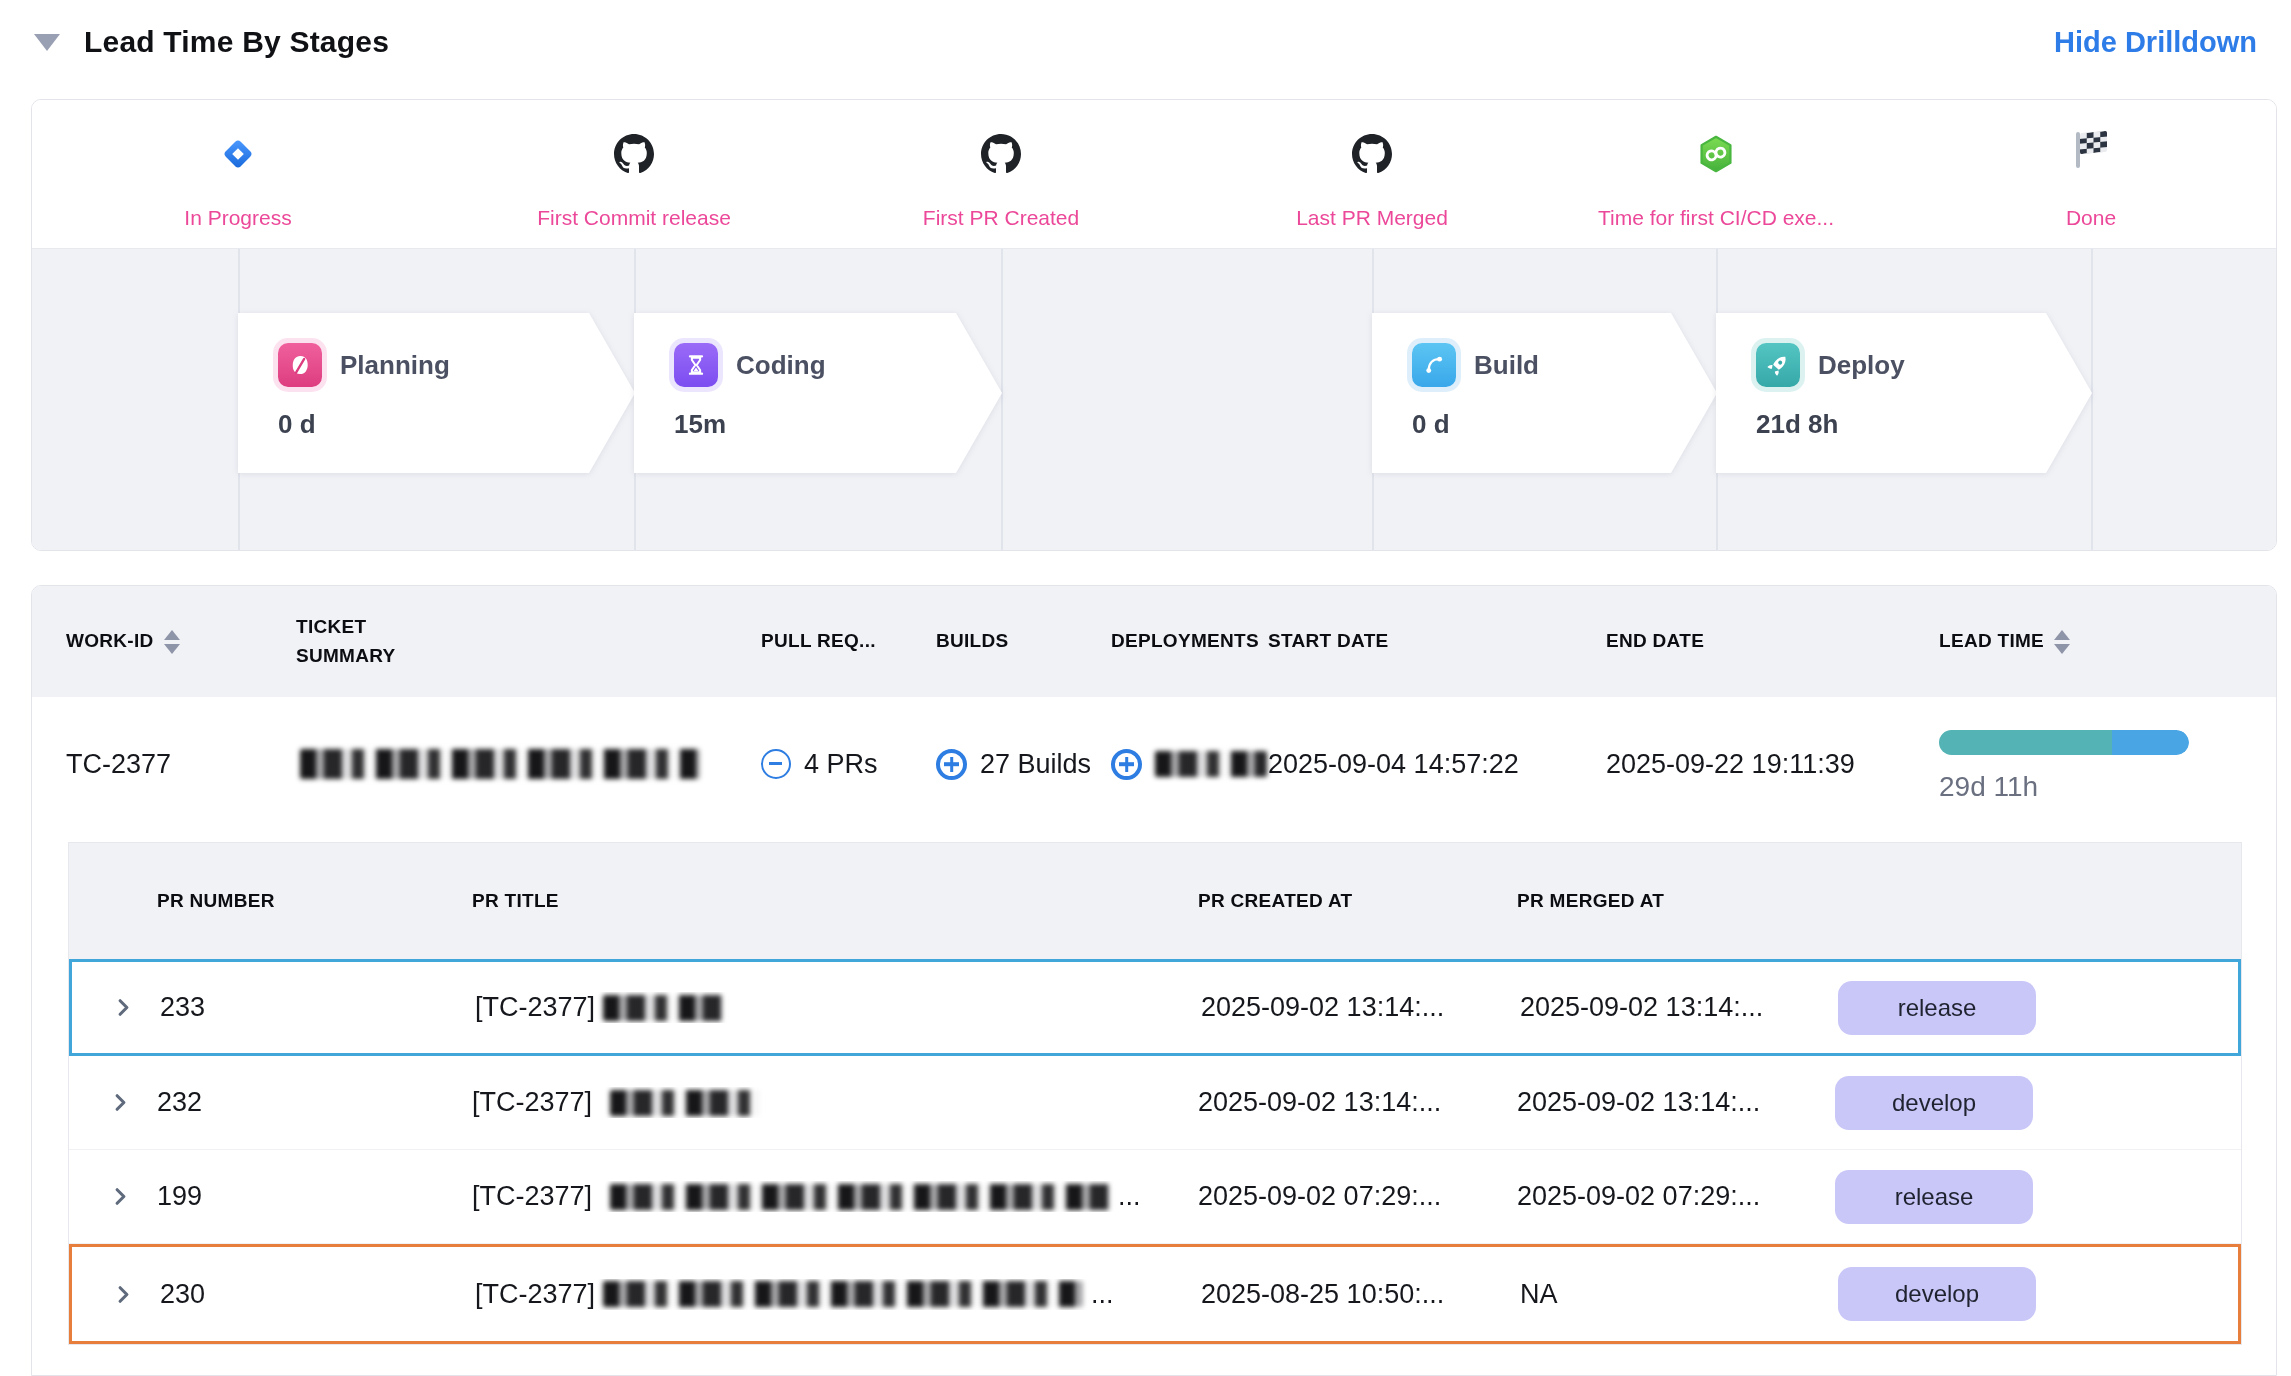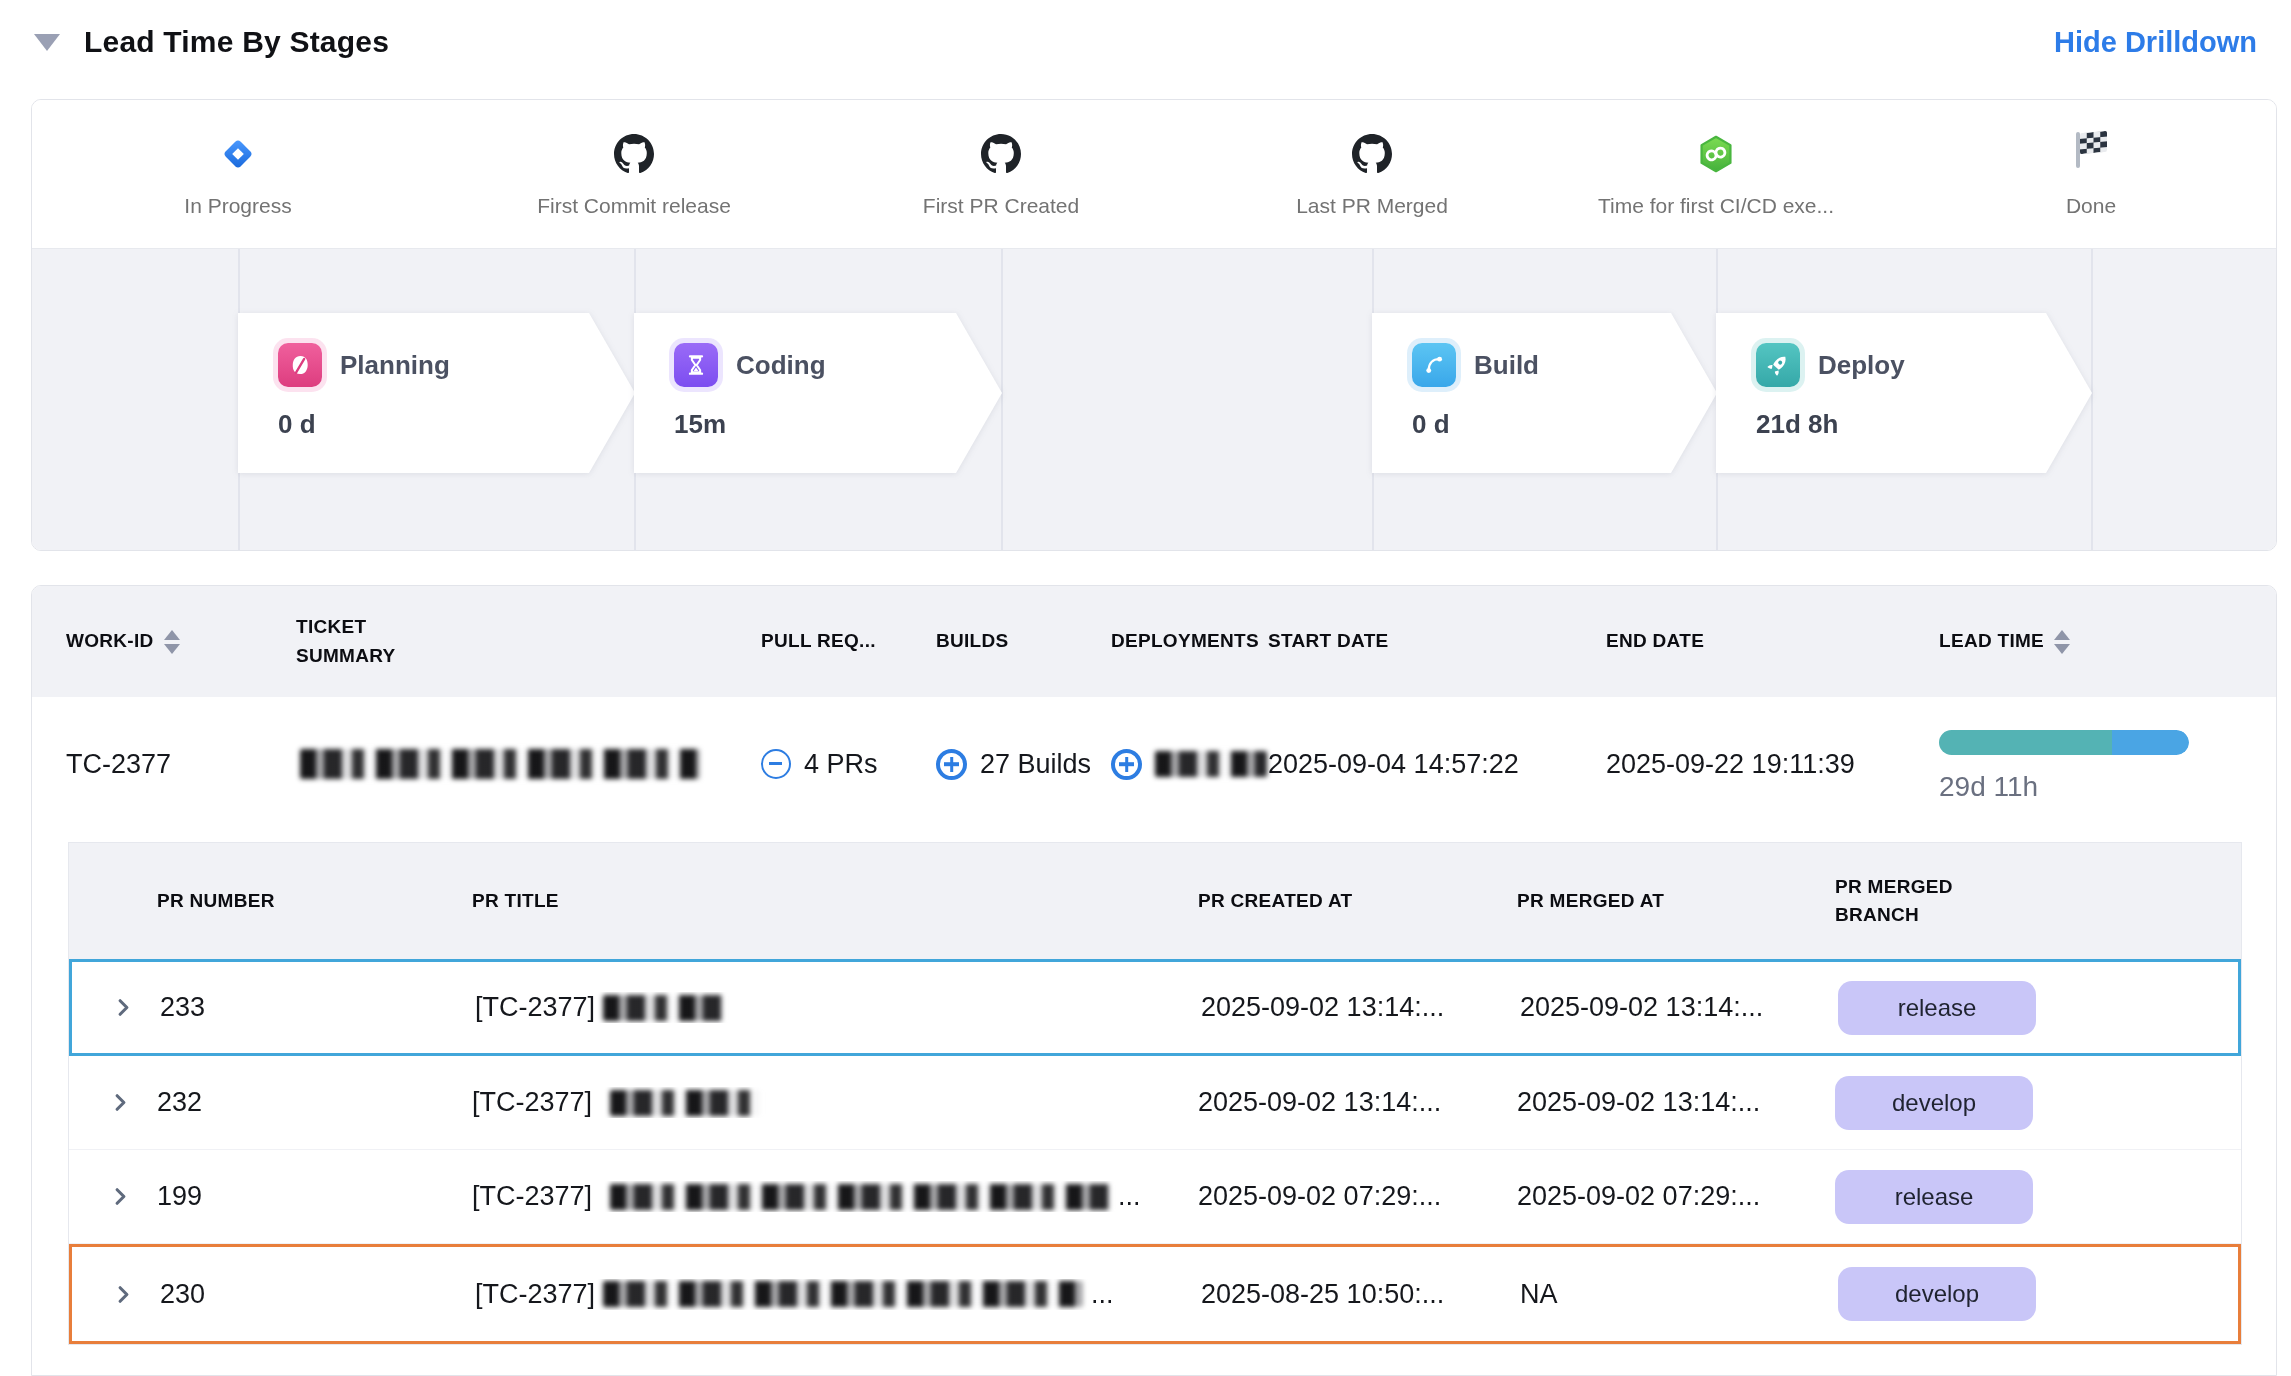--- a/index.html
+++ b/index.html
@@ -13,21 +13,21 @@
                   border-top:17px solid #9aa0b4; margin-right:24px; cursor:pointer; }
   .page-title { font-size:30px; font-weight:bold; color:#101115; letter-spacing:.2px; }
   .hide-drilldown { margin-left:auto; font-size:29px; font-weight:bold; color:#2d7ce8; cursor:pointer; }
 
   
   .stages-card { position:absolute; left:31px; top:99px; width:2246px; height:452px;
                  border:1px solid #e2e4ea; border-radius:10px; overflow:hidden; background:#fff; }
   .milestone-strip { position:relative; height:148px; background:#fff; }
   .milestone { position:absolute; top:28px; transform:translateX(-50%); display:flex; flex-direction:column; align-items:center; width:420px; }
   .milestone .m-icon { height:52px; display:flex; align-items:center; justify-content:center; }
-  .milestone .m-label { margin-top:14px; font-size:21px; color:#737373; white-space:nowrap;text-align:right; }
+  .milestone .m-label { margin-top:26px; font-size:21px; color:#ec4899; white-space:nowrap;text-align:right; }
 
   .stage-zone { position:relative; height:303px; background:#f1f2f6; border-top:1px solid #e7e9ee; }
   .vsep { position:absolute; top:0; bottom:0; width:2px; background:#e2e4ec; }
 
   .chev { position:absolute; top:64px; height:160px; filter:drop-shadow(0 1px 3px rgba(70,80,105,.12)); }
   .chev-inner { width:100%; height:100%; background:#fff; padding:30px 0 0 40px;
                 clip-path:polygon(0 0, calc(100% - 46px) 0, 100% 50%, calc(100% - 46px) 100%, 0 100%); }
   .stage-head { display:flex; align-items:center; gap:18px; }
   .stage-ic { width:44px; height:44px; border-radius:10px; display:flex; align-items:center; justify-content:center; flex:0 0 auto; }
   .stage-name { font-size:26px; font-weight:bold; color:#4b5162; }
@@ -337,23 +337,20 @@
           </div>
         <div class="th">
             <span>PR TITLE</span>
           </div>
         <div class="th">
             <span>PR CREATED AT</span>
           </div>
         <div class="th">
             <span>PR MERGED AT</span>
           </div>
-        <div class="th">
-            <span class="wrapcell2">PR MERGED BRANCH</span>
-          </div>
       </div>
 
       <div class="pr-grid pr-row hl-blue">
         <div class="expander">
           <svg viewBox="0 0 24 24" width="27" height="27" fill="none" stroke="#5f6a7d" stroke-width="2.8" stroke-linecap="round" stroke-linejoin="round">
               <polyline points="9 6 15 12 9 18"></polyline>
             </svg>
         </div>
         <div>233</div>
         <div class="pr-title-cell">

